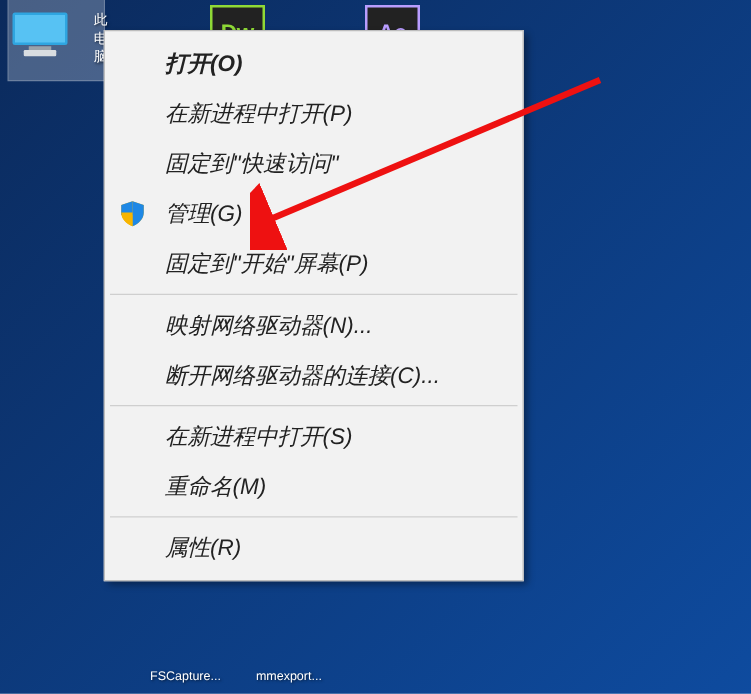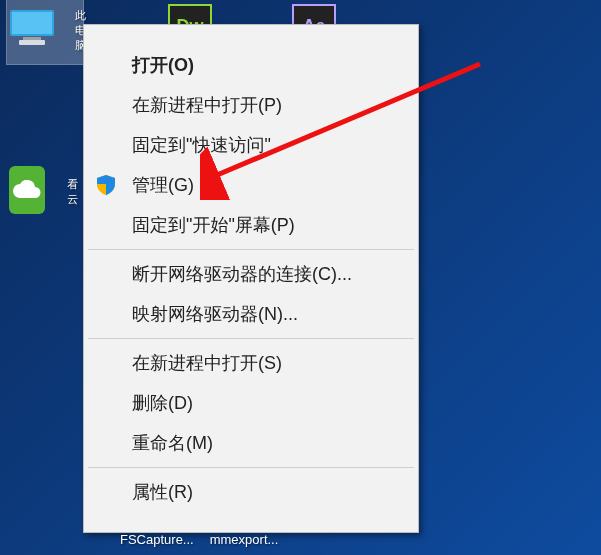--- a/index.html
+++ b/index.html
@@ -86,43 +86,44 @@
   .tile-dw { border-color:#8fd936; color:#8fd936; }
   .tile-ae { border-color:#b99dff; color:#b99dff; }
   .context-menu {
     position: absolute;
     left: 83px;
     top: 24px;
     width: 336px;
     background: #f2f2f2;
     border: 1px solid #bdbdbd;
     box-shadow: 3px 3px 6px rgba(0,0,0,0.4);
-    padding: 20px 0;
+    padding: 6px 0;
+    font-style: italic;
   }
   .menu-item {
     display: flex;
     align-items: center;
     padding: 8px 18px 8px 48px;
     font-size: 18px;
     color: #222;
     position: relative;
   }
   .menu-item.bold { font-weight: 700; }
   .menu-sep {
     height: 1px;
     background: #cfcfcf;
     margin: 4px 4px;
   }
   .shield {
     position:absolute; left:10px; width:24px; height:24px;
   }
   .bottom-labels{
     position:absolute; bottom:8px; left:120px;
-    display:flex; gap:16px;
-    color:#fff; font-size:13px;
+    display:flex; gap:28px;
+    color:#fff; font-size:10px;
     text-shadow: 1px 1px 2px rgba(0,0,0,0.6);
   }
   .arrow{
     position:absolute;
     left:200px; top:60px;
     pointer-events:none;
   }
 </style>
 </head>
 <body>
@@ -146,28 +147,20 @@
         </svg>
       </div>
       <span>此电脑</span>
     </div>
 
     <div style="height:60px"></div>
 
 
     <div style="height:38px"></div>
 
-    <div class="desktop-icon">
-      <div class="gl ico-cloud">
-        <svg width="30" height="20" viewBox="0 0 30 20">
-          <path d="M8 18a7 7 0 0 1 0-14 8 8 0 0 1 15 3 5 5 0 0 1 0 11z" fill="#fff"></path>
-        </svg>
-      </div>
-      <span>看云</span>
-    </div>
 
     <div style="height:38px"></div>
 
 
   </div>
 
   <div class="context-menu">
 
     <div class="menu-item bold">
       <span>打开(O)</span>
@@ -189,33 +182,30 @@
       </span>
       <span>管理(G)</span>
     </div>
     <div class="menu-item">
       <span>固定到"开始"屏幕(P)</span>
     </div>
 
     <div class="menu-sep"></div>
 
     <div class="menu-item">
+      <span>映射网络驱动器(N)...</span>
+    </div>
+    <div class="menu-item">
       <span>断开网络驱动器的连接(C)...</span>
     </div>
-    <div class="menu-item">
-      <span>映射网络驱动器(N)...</span>
-    </div>
 
     <div class="menu-sep"></div>
 
     <div class="menu-item">
       <span>在新进程中打开(S)</span>
-    </div>
-    <div class="menu-item">
-      <span>删除(D)</span>
     </div>
     <div class="menu-item">
       <span>重命名(M)</span>
     </div>
 
     <div class="menu-sep"></div>
 
     <div class="menu-item">
       <span>属性(R)</span>
     </div>

